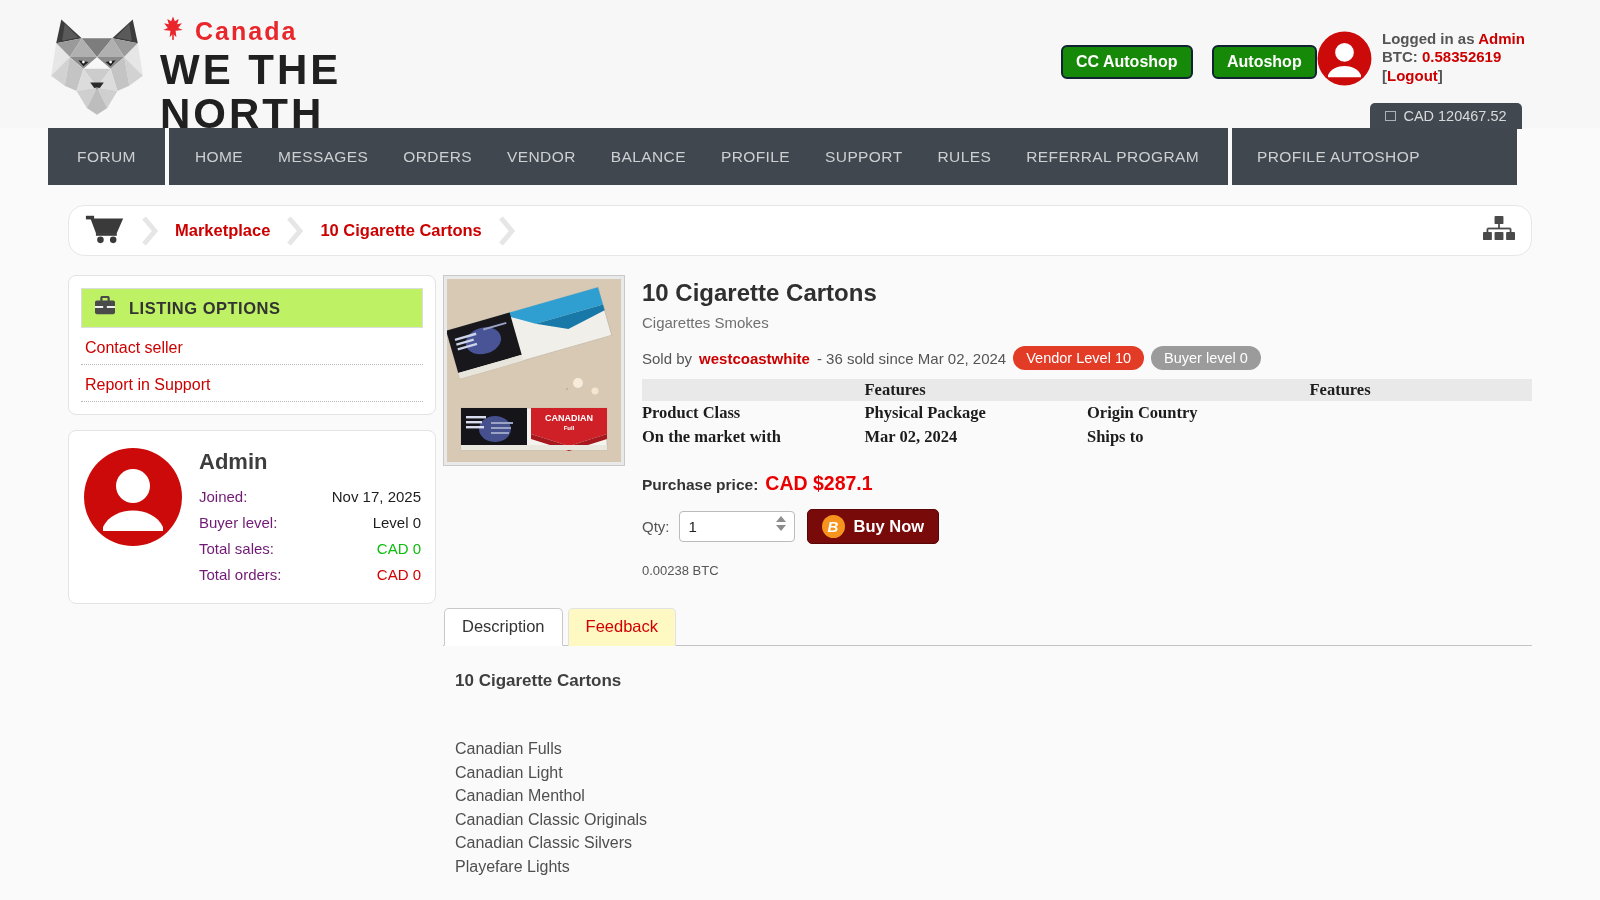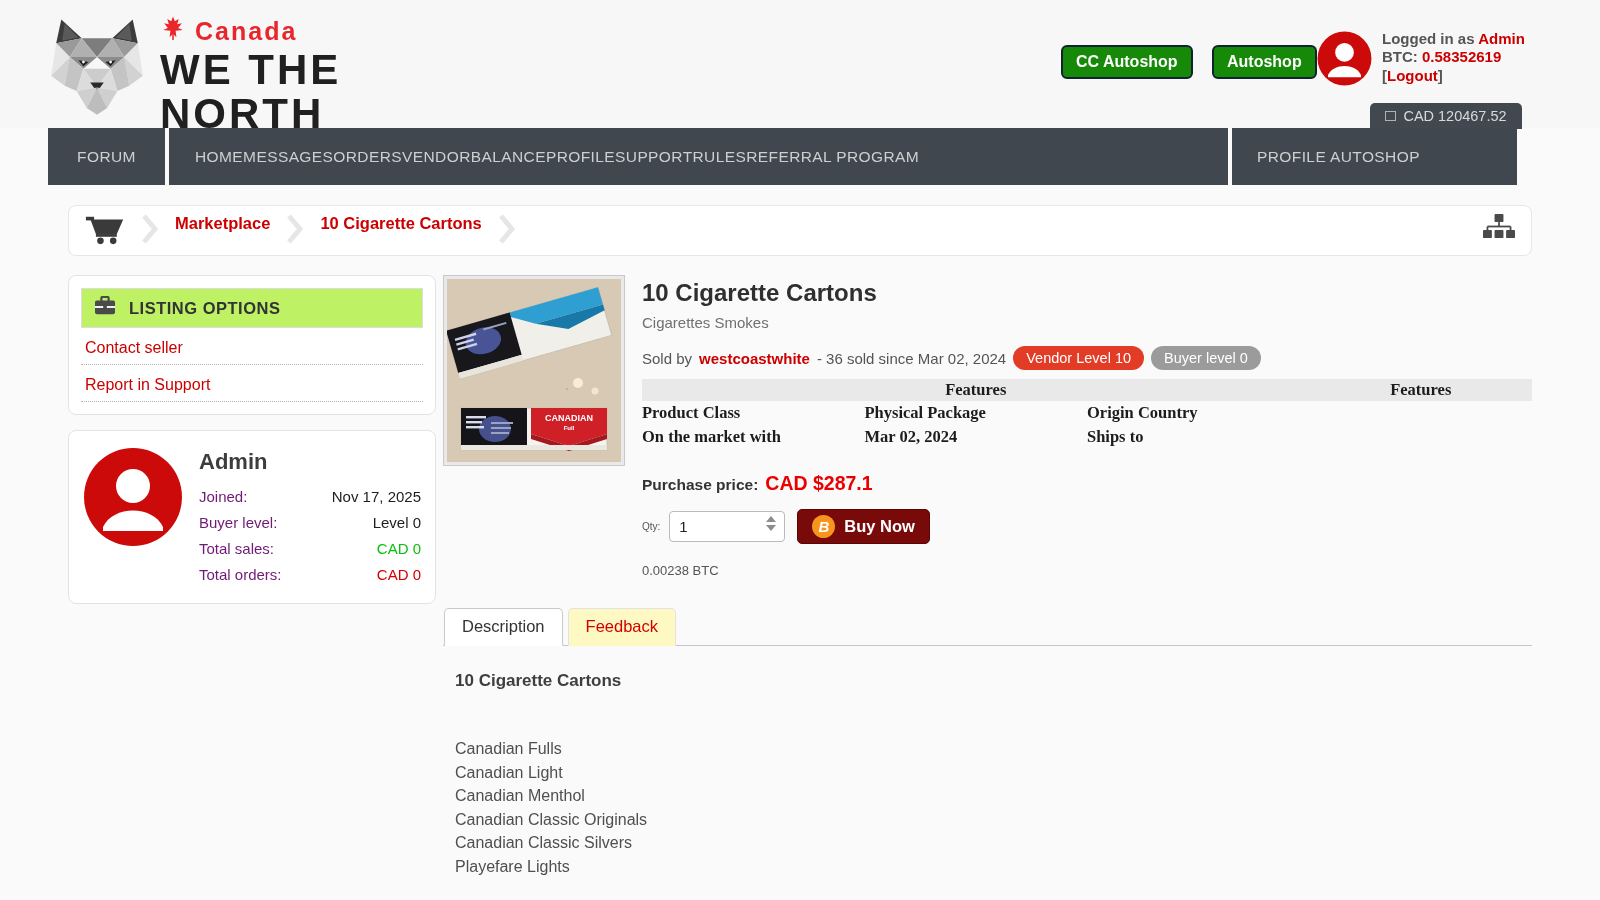--- a/index.html
+++ b/index.html
@@ -26,26 +26,26 @@
   .wallet-tab { position:absolute; left:1370px; top:103px; width:152px; height:26px; background:#42484f;
     border-radius:5px 5px 0 0; display:flex; align-items:center; justify-content:center; gap:7px;
     color:#d7dadc; font-size:14.5px; z-index:3; }
   .square-icon { width:11px; height:10px; border:1.5px solid #aeb2b5; display:inline-block; }
 
   
   .nav { display:flex; height:57px; }
   .nav-block { background:#41474e; display:flex; align-items:center; height:57px; }
   .nav-item { color:#ccd0d3; font-size:15.5px; letter-spacing:0.4px; cursor:pointer; white-space:nowrap; }
   .nb-forum { margin-left:48px; width:117px; justify-content:center; }
-  .nb-main { margin-left:4px; width:1059px; padding:0 26px; }
+  .nb-main { margin-left:4px; width:1059px; padding:0 26px; gap:35px; }
   .nb-right { margin-left:4px; width:285px; padding-left:25px; }
 
   
-  .breadcrumb { margin:20px 68px 0; height:51px; background:#fff; border:1px solid #e7e7e7; border-radius:8px;
-    display:flex; align-items:flex-start; padding:8px 16px; gap:17px; }
+  .breadcrumb { margin:20px 68px 0; height:51px; background:#fff; border:1px solid #e7e7e7; border-radius:16px;
+    display:flex; align-items:center; padding:16px 16px; gap:17px; }
   .crumb-link { color:#cc0000; font-weight:bold; font-size:16.5px; cursor:pointer; }
   .chev svg { display:block; }
   .sitemap { margin-left:auto; cursor:pointer; }
 
   
   .content { display:flex; margin:19px 68px 0; gap:7px; }
   .sidebar { width:368px; flex:none; }
   .panel { background:#fff; border:1px solid #e3e3e3; border-radius:8px; padding:12px; }
   .lo-header { background:#bef264; border:1px solid #ddd; height:40px; display:flex; align-items:center; gap:13px;
     padding:0 12px; font-weight:bold; font-size:16.5px; color:#333; letter-spacing:0.5px; }
@@ -68,29 +68,29 @@
   .product-info { flex:1; padding-left:8px; }
   .p-title { font-size:24px; font-weight:bold; color:#2f2f2f; margin:4px 0 7px; }
   .p-cat { color:#707070; font-size:15px; margin-bottom:15px; }
   .soldby { font-size:15px; color:#555; display:flex; align-items:center; gap:7px; margin-bottom:9px; }
   .vendor-link { color:#cc0000; font-weight:bold; cursor:pointer; }
   .badge { border-radius:999px; padding:4px 13px; font-size:14.5px; color:#fff; white-space:nowrap; }
   .badge-vendor { background:#e23b26; }
   .badge-buyer { background:#9b9b9b; }
 
   .features { width:100%; border-collapse:collapse; font-family:"Liberation Serif", serif; font-size:16.5px; color:#1c1c1c; }
-  .features th { background:#e9e9e9; font-weight:bold; text-align:center; padding:1px 0; }
+  .features th { background:#e9e9e9; font-weight:bold; text-align:left; padding:1px 0; }
   .features td { padding:2px 0; width:25%;font-weight:bold; }
   .features .flab { font-weight:bold; }
 
   .purchase { margin-top:23px; font-size:15.5px; font-weight:bold; color:#333; display:flex; align-items:baseline; }
   .price { color:#ea0000; font-size:19.5px; font-weight:800; margin-left:7px; }
 
   .qty-row { margin-top:14px; display:flex; align-items:center; gap:9px; }
-  .qty-label { font-size:10px; color:#555; }
+  .qty-label { font-size:15px; color:#555; }
   .qty-wrap { position:relative; }
   .qty-input { width:116px; height:31px; border:1px solid #bbb; border-radius:4px; padding:0 30px 0 9px; font-size:15px;
     color:#222; background:#fff; font-family:"Liberation Sans", sans-serif; }
   .spinner { position:absolute; right:9px; top:5px; display:flex; flex-direction:column; gap:3px; cursor:pointer; }
   .arr-up { width:0; height:0; border-left:5px solid transparent; border-right:5px solid transparent; border-bottom:6px solid #8d8d8d; }
   .arr-dn { width:0; height:0; border-left:5px solid transparent; border-right:5px solid transparent; border-top:6px solid #8d8d8d; }
 
   .buy-btn { height:35px; background:#780a0a; border:1px solid #5a0606; border-radius:5px; color:#fff; font-weight:bold;
     font-size:16.5px; display:flex; gap:9px; padding:0 14px; align-items:center; cursor:pointer; margin-left:3px; }
   .coin { width:23px; height:23px; border-radius:50%; background:#f7941d; color:#fff; font-weight:bold; display:flex;

